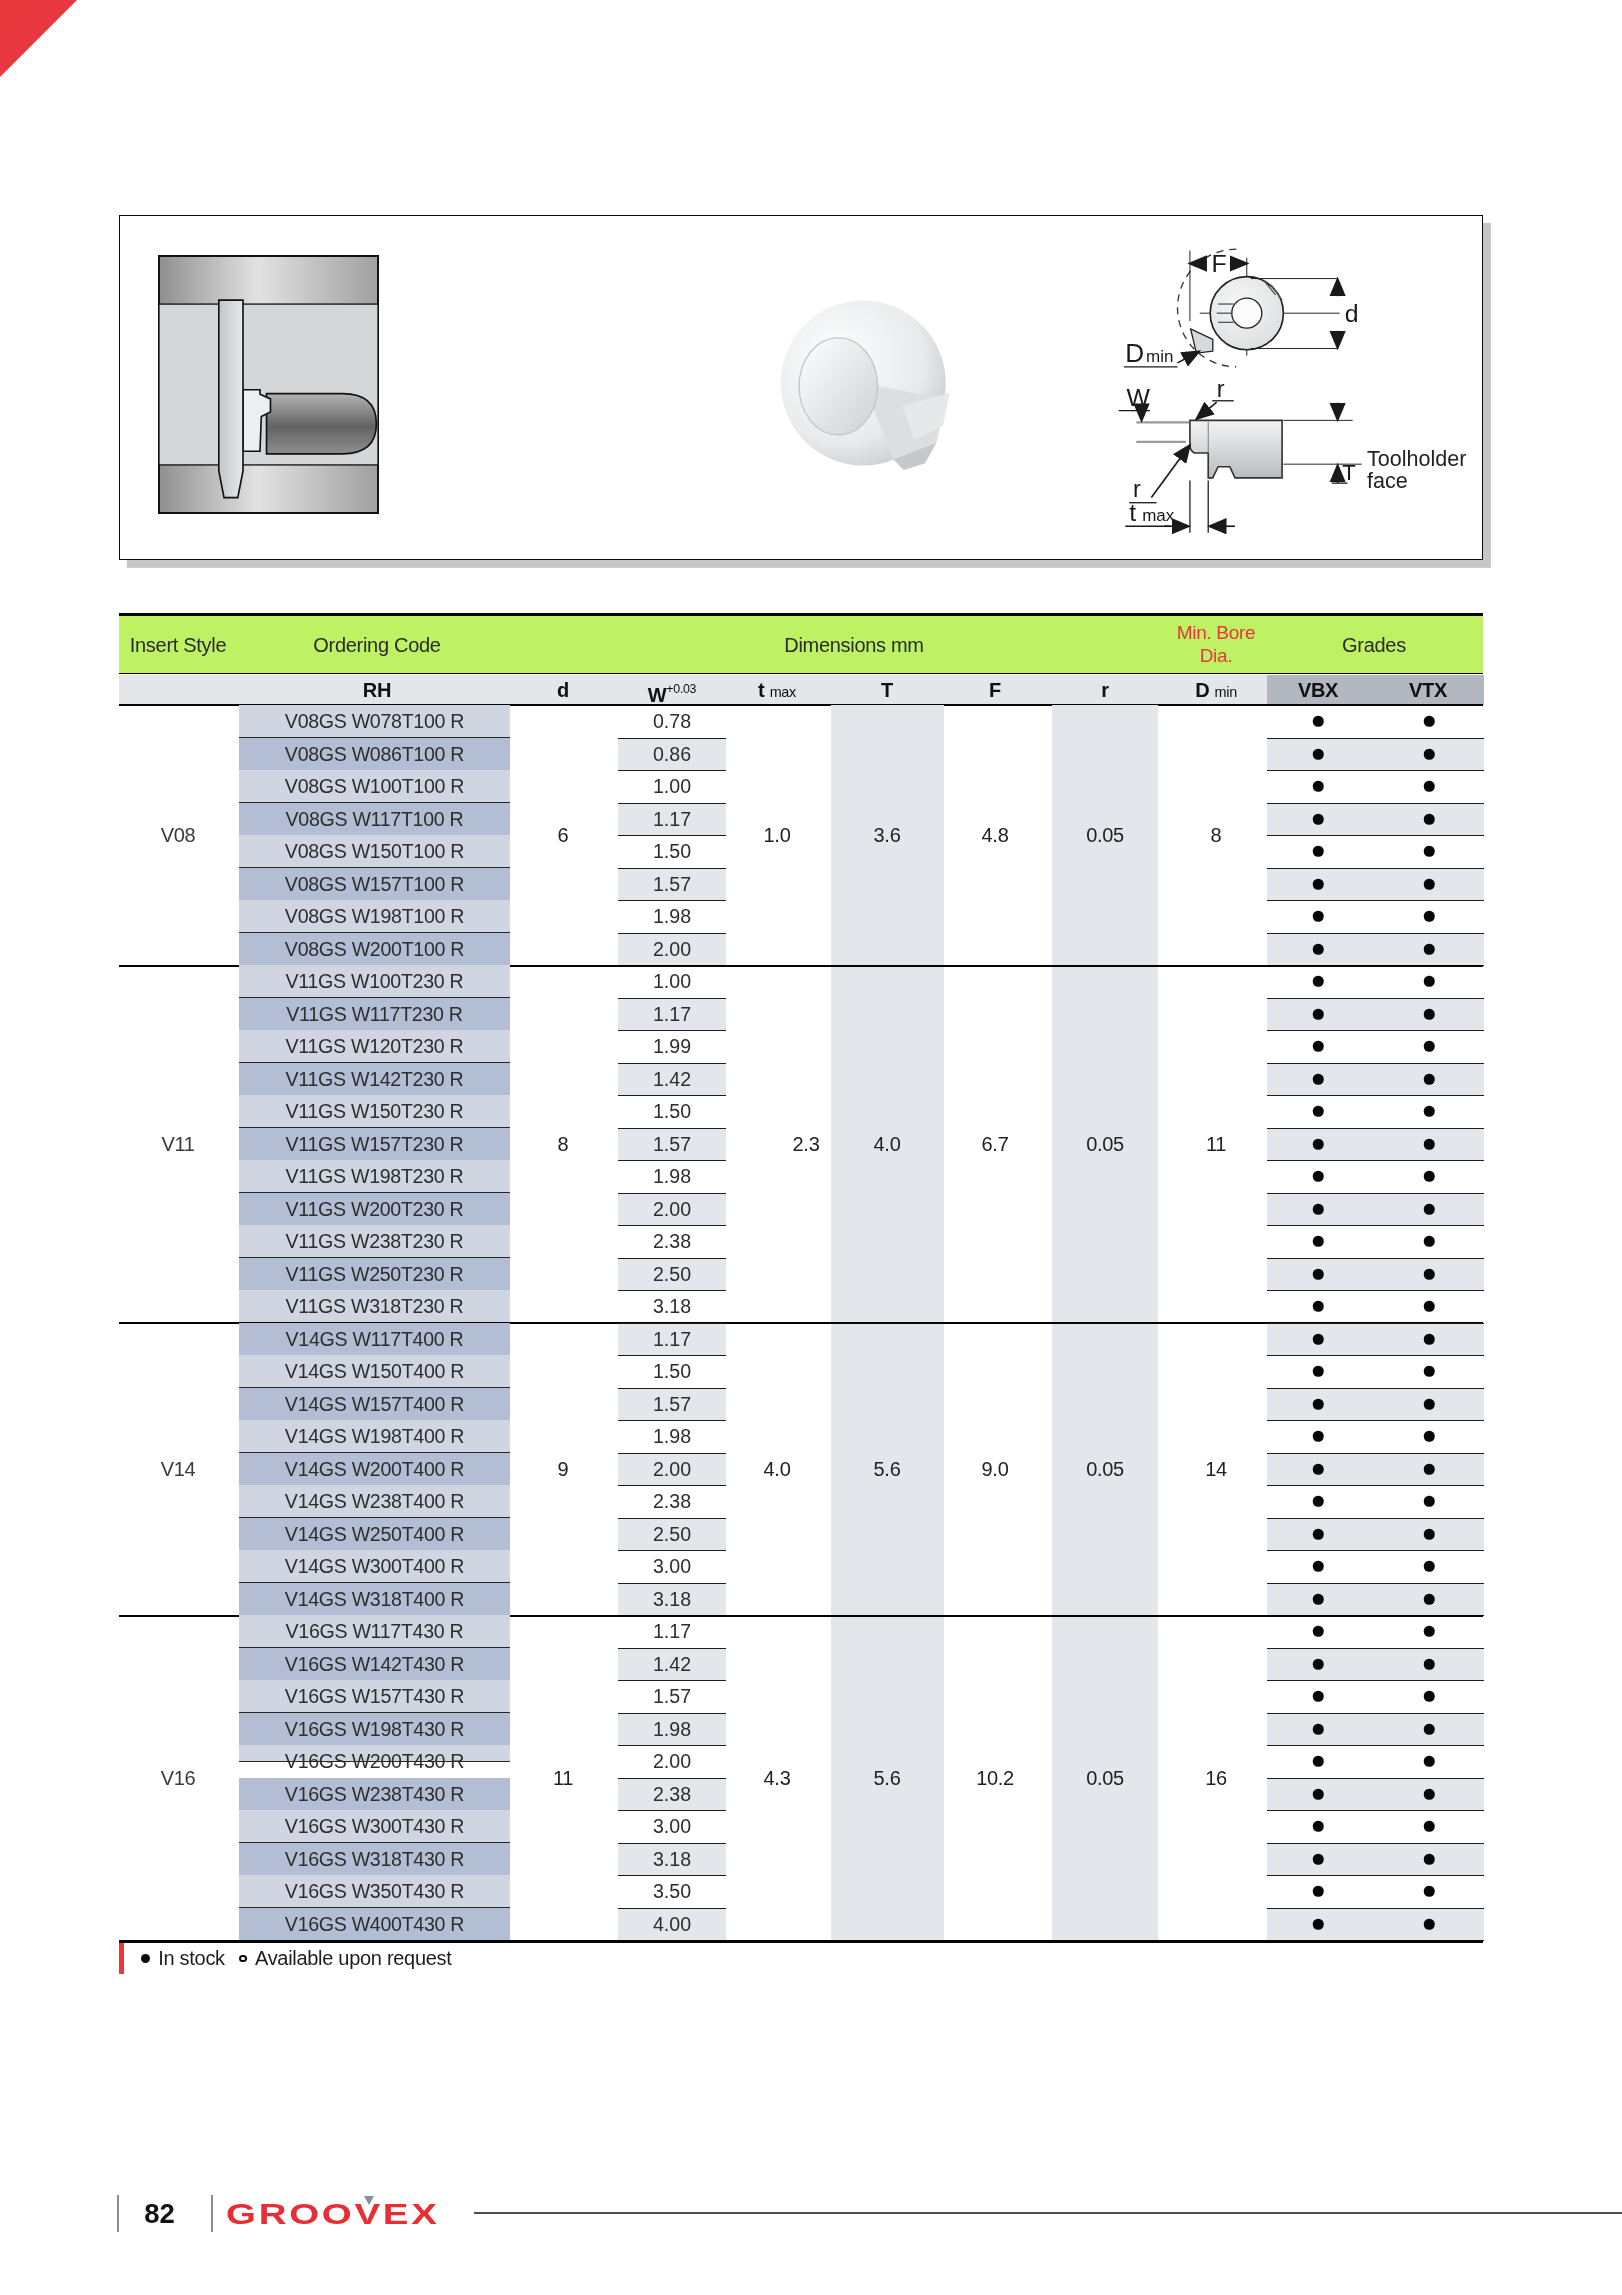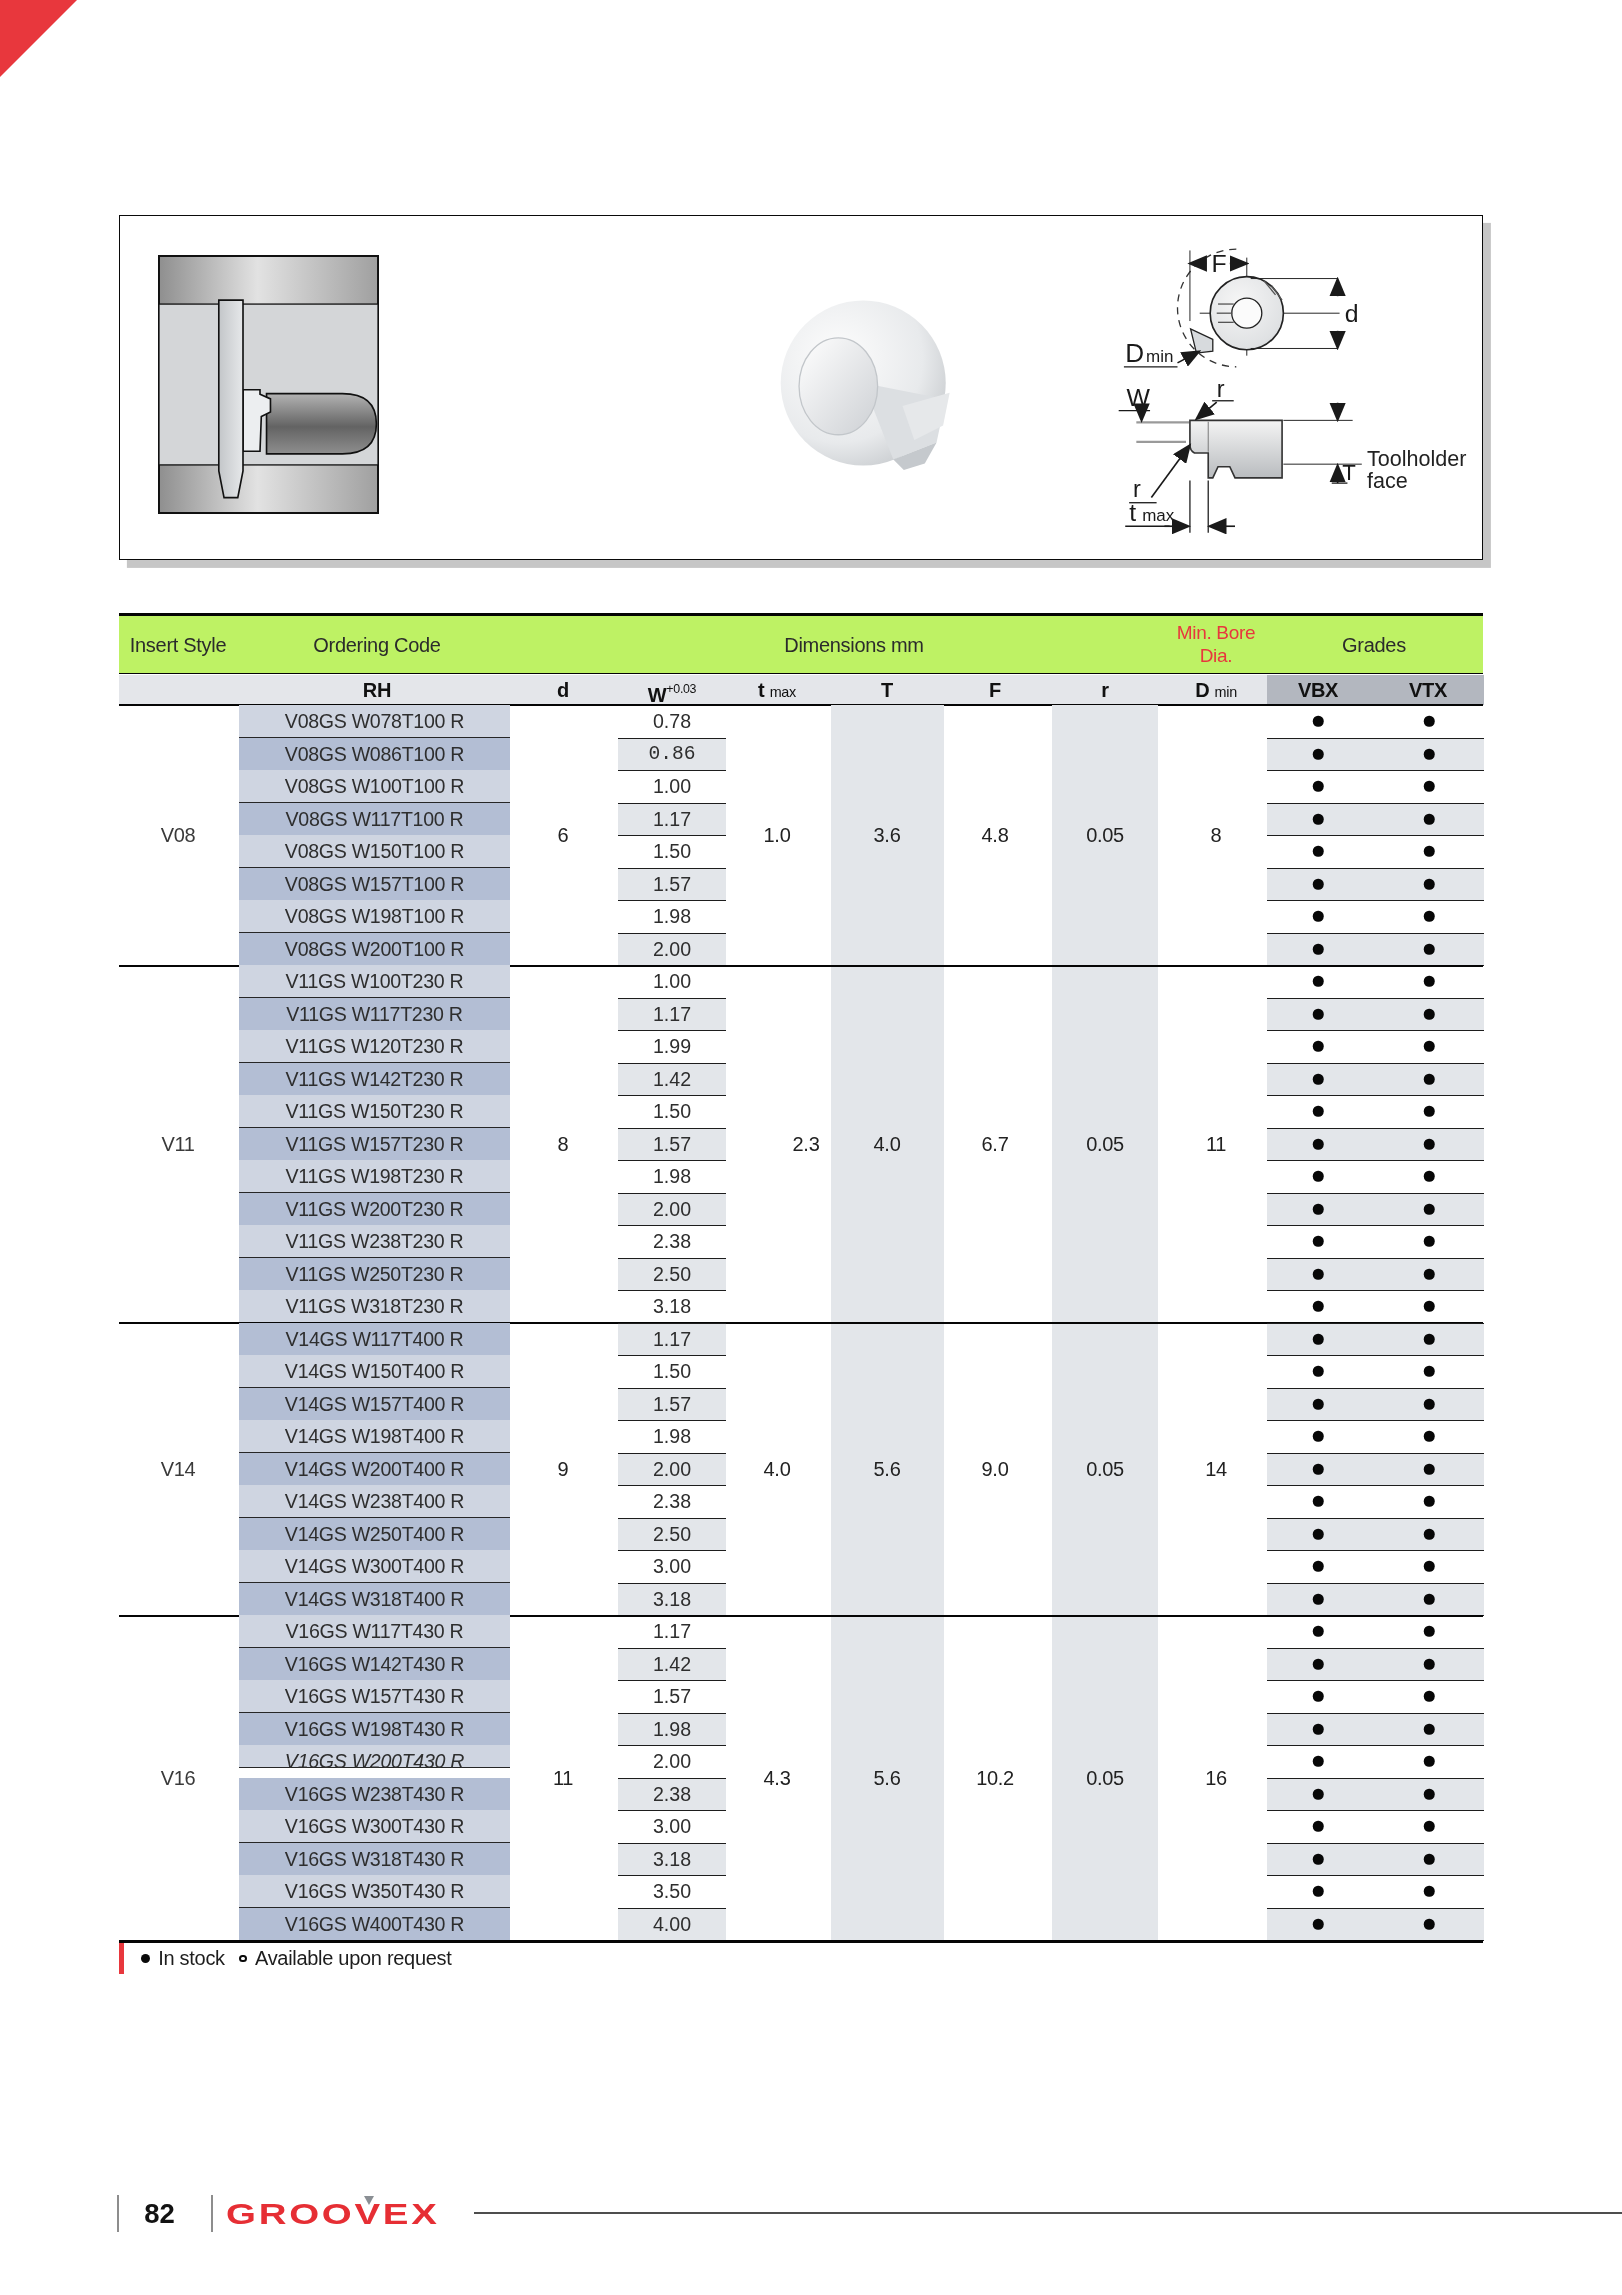--- a/index.html
+++ b/index.html
@@ -220,21 +220,21 @@
   <div id="table-body">
       <div class="band" style="left: 831px; top: 705px; width: 113px; height: 1235px;"></div>
       <div class="band" style="left: 1052px; top: 705px; width: 106px; height: 1235px;"></div>
       <div class="codecell code-light" style="top: 705px; height: 32.5px; line-height: 32.5px;">V08GS W078T100 R</div>
       <div class="wcell" style="top: 705px; height: 32.5px; line-height: 32.5px;">0.78</div>
       <div class="gradecell" style="top: 705px; height: 32.5px;">
         <div class="dot" style="left: 51px;"></div>
         <div class="dot" style="left: 162px;"></div>
       </div>
       <div class="codecell code-dark" style="top: 738px; height: 32.5px; line-height: 32.5px;">V08GS W086T100 R</div>
-      <div class="wcell grey" style="top: 738px; height: 32.5px; line-height: 30px; font-family: Liberation Mono, monospace;">0.86</div>
+      <div class="wcell grey" style="top: 738px; height: 32.5px; line-height: 30px;">0.86</div>
       <div class="gradecell grey" style="top: 738px; height: 32.5px;">
         <div class="dot" style="left: 51px;"></div>
         <div class="dot" style="left: 162px;"></div>
       </div>
       <div class="codecell code-light" style="top: 770px; height: 32.5px; line-height: 32.5px;">V08GS W100T100 R</div>
       <div class="wcell" style="top: 770px; height: 32.5px; line-height: 32.5px;">1.00</div>
       <div class="gradecell" style="top: 770px; height: 32.5px;">
         <div class="dot" style="left: 51px;"></div>
         <div class="dot" style="left: 162px;"></div>
       </div>
@@ -429,21 +429,21 @@
       <div class="gradecell" style="top: 1680px; height: 32.5px;">
         <div class="dot" style="left: 51px;"></div>
         <div class="dot" style="left: 162px;"></div>
       </div>
       <div class="codecell code-dark" style="top: 1713px; height: 32.5px; line-height: 32.5px;">V16GS W198T430 R</div>
       <div class="wcell grey" style="top: 1713px; height: 32.5px; line-height: 30px;">1.98</div>
       <div class="gradecell grey" style="top: 1713px; height: 32.5px;">
         <div class="dot" style="left: 51px;"></div>
         <div class="dot" style="left: 162px;"></div>
       </div>
-      <div class="codecell code-light" style="top: 1745px; height: 23px; line-height: 32.5px; font-style: italic;">V16GS W200T430 R</div>
+      <div class="codecell code-light" style="top: 1745px; height: 17px; line-height: 32.5px;">V16GS W200T430 R</div>
       <div class="wcell" style="top: 1745px; height: 32.5px; line-height: 32.5px;">2.00</div>
       <div class="gradecell" style="top: 1745px; height: 32.5px;">
         <div class="dot" style="left: 51px;"></div>
         <div class="dot" style="left: 162px;"></div>
       </div>
       <div class="codecell code-dark" style="top: 1778px; height: 32.5px; line-height: 32.5px;">V16GS W238T430 R</div>
       <div class="wcell grey" style="top: 1778px; height: 32.5px; line-height: 30px;">2.38</div>
       <div class="gradecell grey" style="top: 1778px; height: 32.5px;">
         <div class="dot" style="left: 51px;"></div>
         <div class="dot" style="left: 162px;"></div>

